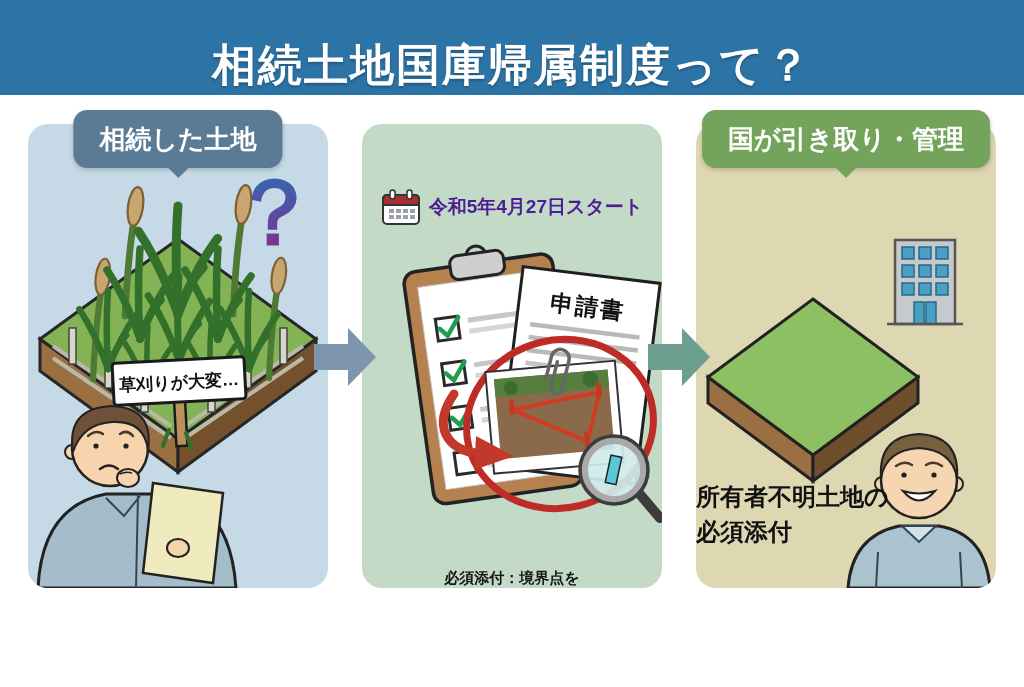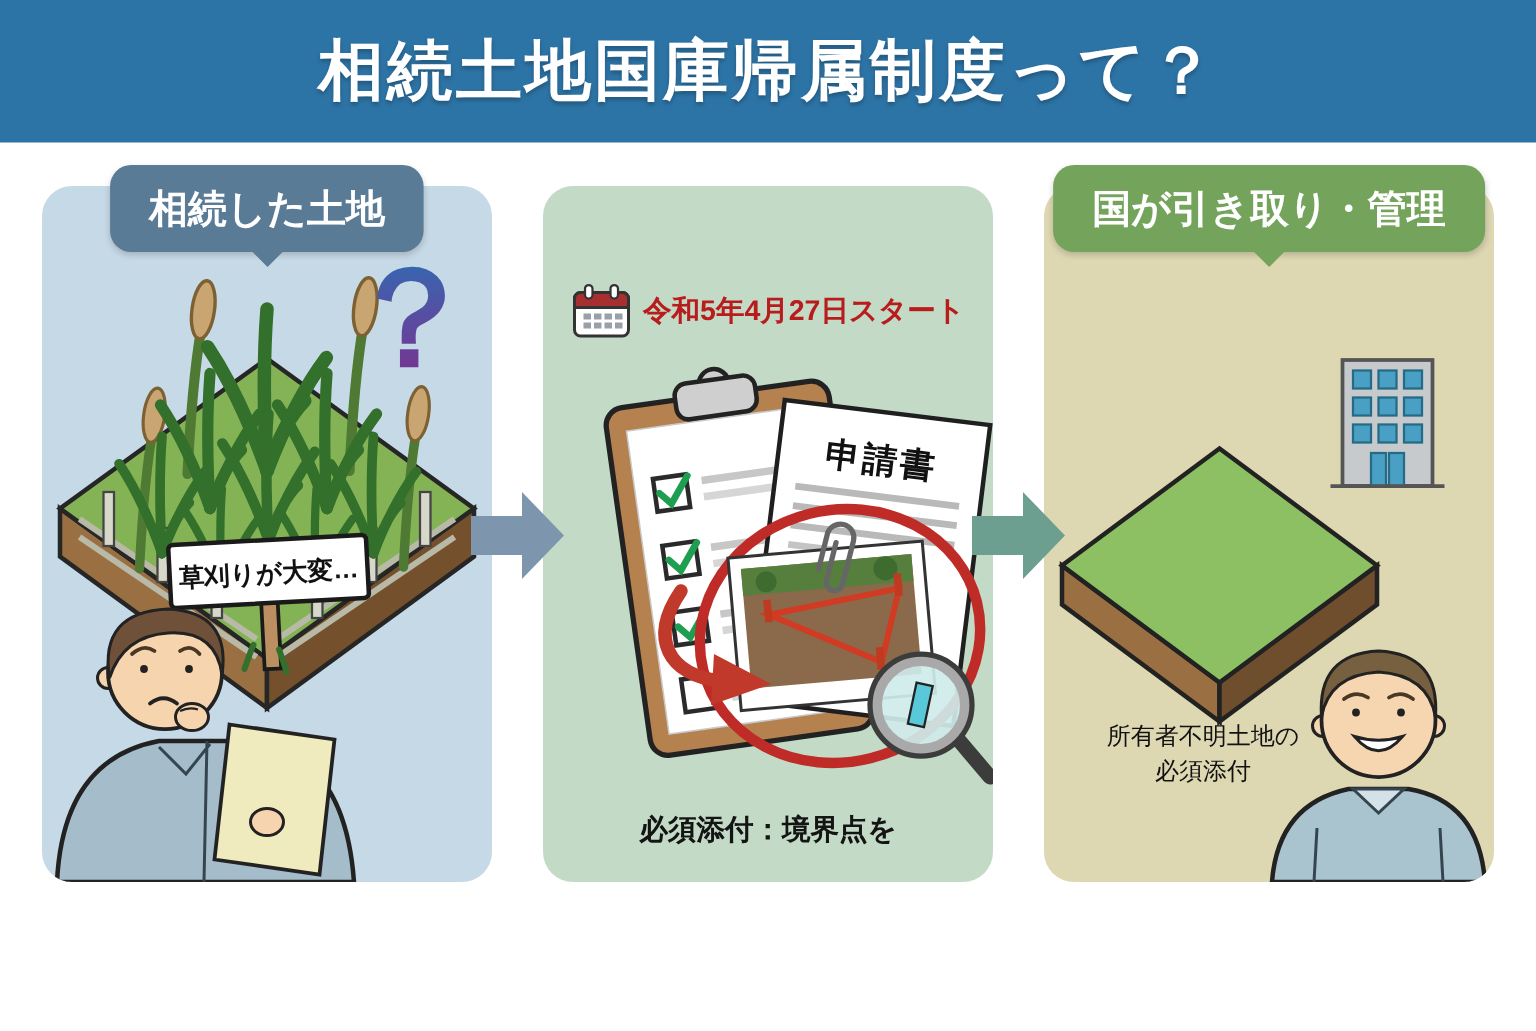--- a/index.html
+++ b/index.html
@@ -3,21 +3,21 @@
 <meta charset="utf-8">
 <style>
   html,body{margin:0;padding:0;}
   .stage{
     position:relative; width:1024px; height:687px; background:#ffffff;
     font-family:"Liberation Sans","DejaVu Sans",sans-serif; overflow:hidden;
   }
   
   .header{
     position:absolute; top:0; left:0; width:1024px; height:95px;
-    background:var(--header_bg,#2d74a6); display:flex; align-items:center; justify-content:center;
+    background:var(--header_bg,#2d74a6); display:flex; align-items:flex-end; justify-content:center;
   }
   .header-title{
     color:#ffffff; font-size:44px; font-weight:bold; letter-spacing:2px;
     text-shadow:0 2px 3px rgba(0,0,0,.25); white-space:nowrap;
   }
   
   .panel{ position:absolute; top:124px; width:300px; height:464px; }
   .panel-body{ position:absolute; inset:0; border-radius:20px; overflow:hidden; }
   .panel1 .panel-body{ background:var(--panel1_bg,#c6d9e6); }
   .panel2 .panel-body{ background:var(--panel2_bg,#c3dbc6); }
@@ -45,32 +45,32 @@
     background:linear-gradient(180deg,#2e6cb2 0%,#5c4aa0 55%,#7c2f8d 100%);
     -webkit-background-clip:text; background-clip:text; color:transparent; z-index:3;
   }
   .land1-svg{ position:absolute; top:40px; left:5px; z-index:1; }
   .person1-svg{ position:absolute; left:0; bottom:0; z-index:2; }
   
   .startrow{
     position:absolute; top:64px; left:0; width:100%; display:flex;
     align-items:center; justify-content:center; gap:8px; z-index:2;
   }
-  .startrow-text{ font-size:19px; font-weight:bold; color:#b91c1c; white-space:nowrap; }
+  .startrow-text{ font-size:19px; font-weight:bold; color:#4c1d95; white-space:nowrap; }
   .docs-svg{ position:absolute; top:104px; left:0; z-index:1; }
   .caption2{
-    position:absolute; bottom:20px; left:0; width:100%; text-align:center;
-    font-size:19px; font-weight:800; color:#141414; line-height:1.4; z-index:2;margin-top:35px;
+    position:absolute; bottom:0; left:0; width:100%; text-align:center;
+    font-size:15px; font-weight:800; color:#141414; line-height:1.4; z-index:2;margin-top:35px;
   }
   
   .scene3-svg{ position:absolute; top:80px; left:0; z-index:1; }
   .person3-svg{ position:absolute; right:2px; bottom:0; z-index:2; }
   .caption3{
-    position:absolute; top:356px; left:0; width:212px; text-align:center;
-    font-size:16px; font-weight:400; color:#111; line-height:1.45; z-index:3;
+    position:absolute; top:356px; left:0; width:212px; text-align:left;
+    font-size:24px; font-weight:700; color:#111; line-height:1.45; z-index:3;
   }
   
   .footer{
     position:absolute; top:602px; left:0; width:1024px; text-align:center;
   }
   .footer-text{
     font-size:41px; font-weight:900; color:var(--footer_text,#111111);
     letter-spacing:-1px; white-space:nowrap;
   }
 </style>

